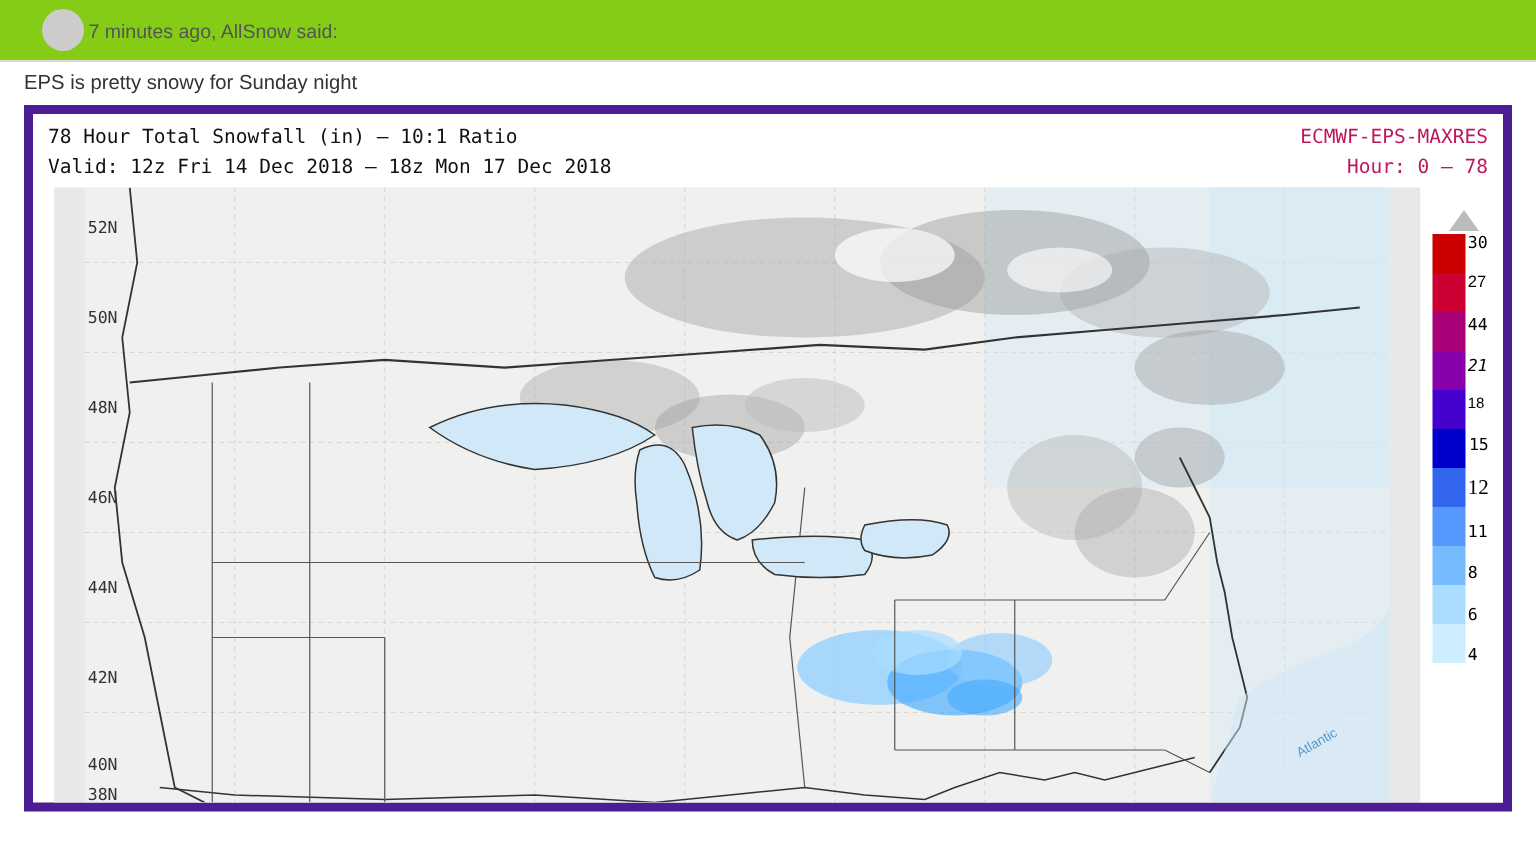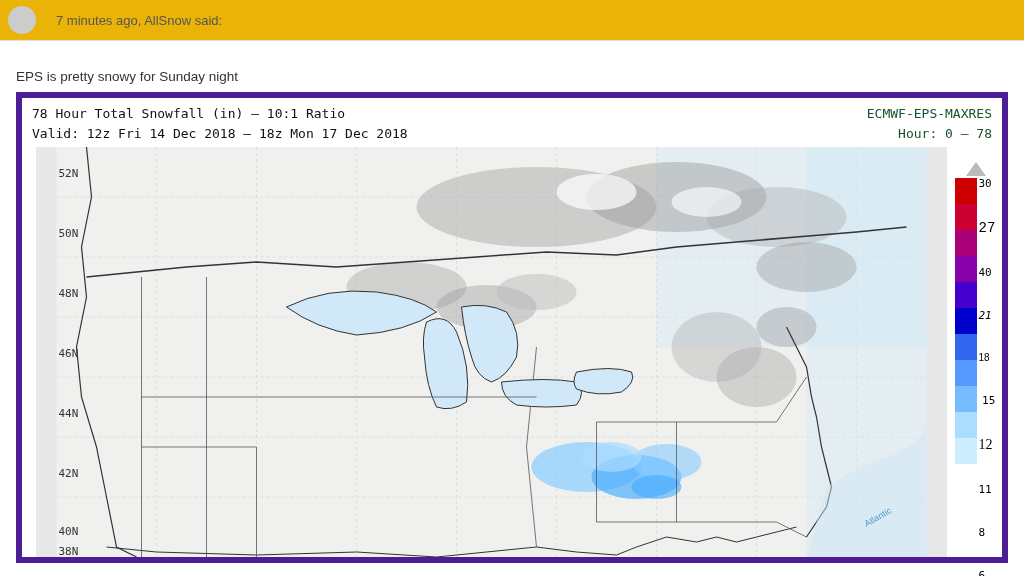--- a/index.html
+++ b/index.html
@@ -10,46 +10,45 @@
       height: 576px;
       overflow: hidden;
     }
     .page-container {
       background: #fff;
       width: 1024px;
       height: 576px;
       position: relative;
     }
     .top-bar {
-      background: #eab308;
+      background: #84cc16;
       border-bottom: 1px solid #ddd;
-      padding: 6px 8px;
+      padding: 6px 28px;
       font-size: 13px;
       color: #555;
       display: flex;
       align-items: center;
-      gap: 20px;
+      gap: 3px;
     }
     .avatar-circle {
       width: 28px;
       height: 28px;
       border-radius: 50%;
       background: #ccc;
       display: inline-block;
       flex-shrink: 0;
     }
     .post-meta {
       font-size: 13px;
       color: #555;
     }
     .post-body {
       padding: 6px 16px 8px 16px;
       font-size: 13.5px;
       color: #333;
-      margin-top: 22px;
     }
     .weather-card {
       margin: 0 16px 0 16px;
       border: 6px solid #4c1d95;
       background: #fff;
       position: relative;
     }
     .weather-header {
       padding: 6px 10px 4px 10px;
       font-family: monospace;
@@ -57,21 +56,21 @@
       color: #111;
       line-height: 1.5;
     }
     .weather-header-right {
       position: absolute;
       top: 6px;
       right: 10px;
       text-align: right;
       font-family: monospace;
       font-size: 13px;
-      color: #14532d;
+      color: #be185d;
       line-height: 1.5;
     }
     .weather-map-container {
       display: flex;
       position: relative;
       height: 410px;
       padding-left: 14px;
     }
     .map-area {
       flex: 1;
@@ -240,24 +239,24 @@
               <div style="background:#aa0077;width:22px;height:26px;"></div>
               <div style="background:#8800aa;width:22px;height:26px;"></div>
               <div style="background:#4400cc;width:22px;height:26px;"></div>
               <div style="background:#0000cc;width:22px;height:26px;"></div>
               <div style="background:#3366ee;width:22px;height:26px;"></div>
               <div style="background:#5599ff;width:22px;height:26px;"></div>
               <div style="background:#77bbff;width:22px;height:26px;"></div>
               <div style="background:#aaddff;width:22px;height:26px;"></div>
               <div style="background:#cceeff;width:22px;height:26px;"></div>
             </div>
-            <div style="display:flex;flex-direction:column;justify-content:space-between;padding-left:2px;height:286px;gap:32px;">
+            <div style="display:flex;flex-direction:column;justify-content:space-between;padding-left:2px;height:286px;">
               <span style="font-size:11px;font-family:monospace;line-height:1;">30</span>
-              <span style="font-size:14px;font-family:Liberation Mono, monospace;line-height:1;">27</span>
-              <span style="font-size:11px;font-family:monospace;line-height:1;">40</span>
+              <span style="font-size:11px;font-family:Liberation Sans, sans-serif;line-height:1;">27</span>
+              <span style="font-size:11px;font-family:monospace;line-height:1;">44</span>
               <span style="font-size:11px;font-family:monospace;line-height:1;font-style:italic;">21</span>
               <span style="font-size:10px;font-family:Liberation Sans, sans-serif;line-height:1;">18</span>
               <span style="font-size:11px;font-family:monospace;line-height:1;text-align:right;">15</span>
               <span style="font-size:14px;font-family:Liberation Serif, serif;line-height:1;">12</span>
               <span style="font-size:11px;font-family:monospace;line-height:1;">11</span>
               <span style="font-size:11px;font-family:monospace;line-height:1;">8</span>
               <span style="font-size:11px;font-family:monospace;line-height:1;">6</span>
               <span style="font-size:11px;font-family:monospace;line-height:1;">4</span>
             </div>
           </div>

